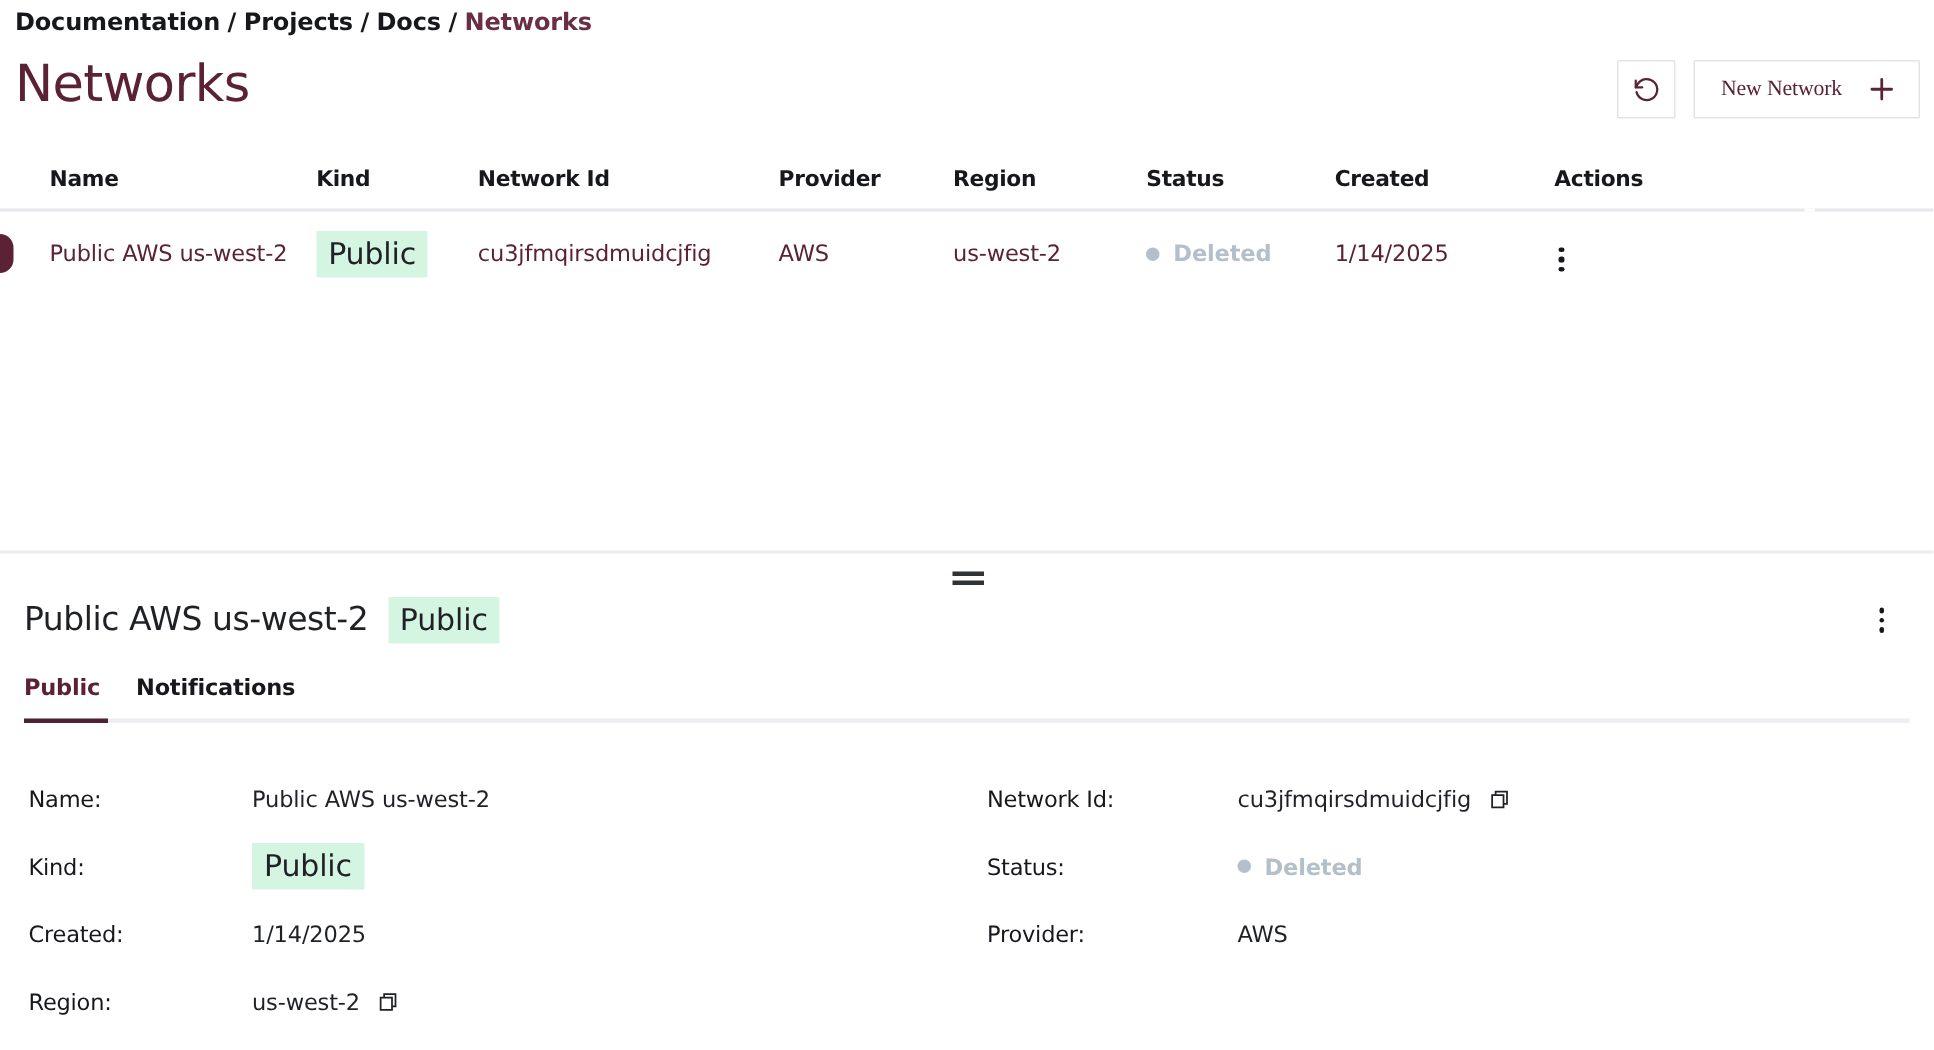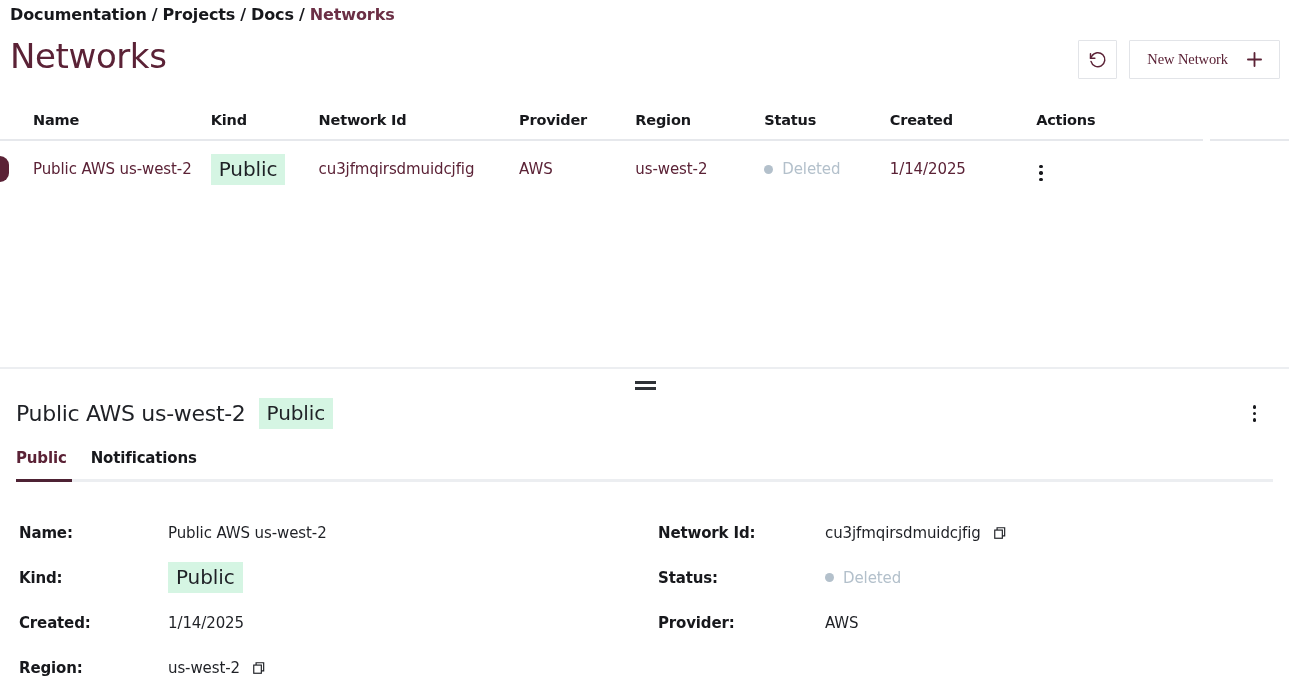--- a/index.html
+++ b/index.html
@@ -79,21 +79,21 @@
   .c-prov   { width: 138px; }
   .c-region { width: 153px; }
   .c-status { width: 149px; }
   .c-created{ width: 137px; }
   .c-actions{ width: 102px; padding-left: 31px; }
 
   .badge {
     display: inline-block; background: #d5f5e3; color: #1f2126;
     font-size: 20px; padding: 3px 8px 4px; letter-spacing: -0.1px;
   }
-  .status-cell { display: flex; align-items: center; gap: 9px; }
+  .status-cell { display: flex; align-items: center; gap: 9px; font-weight: bold; }
   .status-dot { width: 9px; height: 9px; border-radius: 50%; background: #b3c0cb; }
   .status-text { color: #b3c0cb; font-size: 15px; }
 
   .kebab {
     display: inline-flex; flex-direction: column; gap: 3px;
     cursor: pointer; padding: 3px;
   }
   .kebab span { width: 3.5px; height: 3.5px; border-radius: 50%; background: #17181c; display: block; }
 
   
@@ -127,21 +127,21 @@
   .tab.active { color: #5b2236; }
   .tabs-rule { position: absolute; left: 16px; right: 16px; bottom: 3px; height: 3px; background: #eceef1; }
   .tabs-active-rule { position: absolute; left: 16px; bottom: 3px; width: 56px; height: 3px; background: #4e2234; z-index: 2; }
 
   .fields {
     position: relative; margin-top: 25px;
     display: grid; grid-template-columns: 655px 1fr; row-gap: 0;
   }
   .field { display: flex; align-items: center; height: 45px; }
   .field-label {
-    font-size: 15px; font-weight: 700; color: #17181c; letter-spacing: -0.15px;
+    font-size: 15px; font-weight: 400; color: #17181c; letter-spacing: -0.15px;
   }
   .f-left .field-label { width: 168px; padding-left: 19px; }
   .f-right .field-label { width: 170px; padding-left: 3px; }
   .field-value {
     font-size: 15px; color: #1f2126; letter-spacing: -0.1px;
     display: flex; align-items: center; gap: 12px;
   }
   .copy-icon { cursor: pointer; display: block; }
 </style>
 </head>

